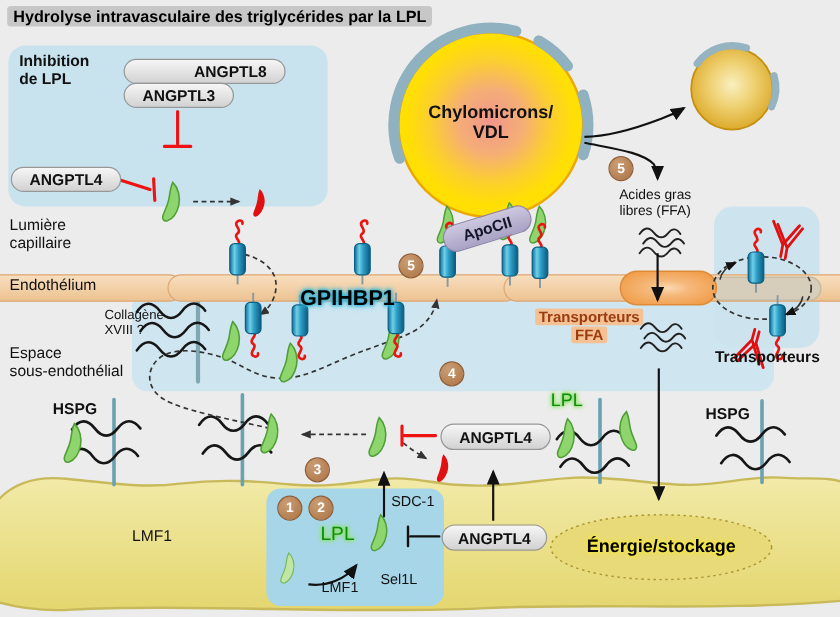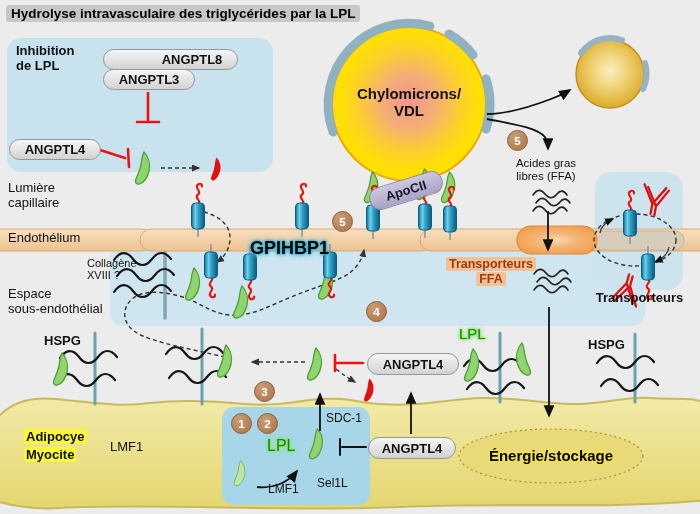--- a/index.html
+++ b/index.html
@@ -280,24 +280,20 @@
 </div>
 
 <div class="lbl center bold" style="left:592px;top:291px;width:95px;">Transporteurs</div>
 
 <div class="lbl bold" style="left:44px;top:334px;">HSPG</div>
 <div class="lbl bold" style="left:588px;top:338px;">HSPG</div>
 
 <div class="pill" style="left:367px;top:353px;width:90px;height:20px;">ANGPTL4</div>
 <div class="abs glow-green" style="left:459px;top:325px;font-size:15px;">LPL</div>
 
-<div class="abs hl-y" style="left:24px;top:427px;">
-  <div><span>Adipocye</span></div>
-  <div><span>Myocite</span></div>
-</div>
 <div class="lbl" style="left:110px;top:440px;">LMF1</div>
 
 <div class="abs glow-green" style="left:267px;top:437px;font-size:16px;">LPL</div>
 <div class="lbl" style="left:326px;top:412px;font-size:12px;">SDC-1</div>
 <div class="lbl" style="left:268px;top:483px;font-size:12px;">LMF1</div>
 <div class="lbl" style="left:317px;top:477px;font-size:12px;">Sel1L</div>
 <div class="pill" style="left:368px;top:437px;width:86px;height:20px;">ANGPTL4</div>
 
 <div class="abs glow-yellow center" style="left:470px;top:447px;width:162px;">Énergie/stockage</div>
 

